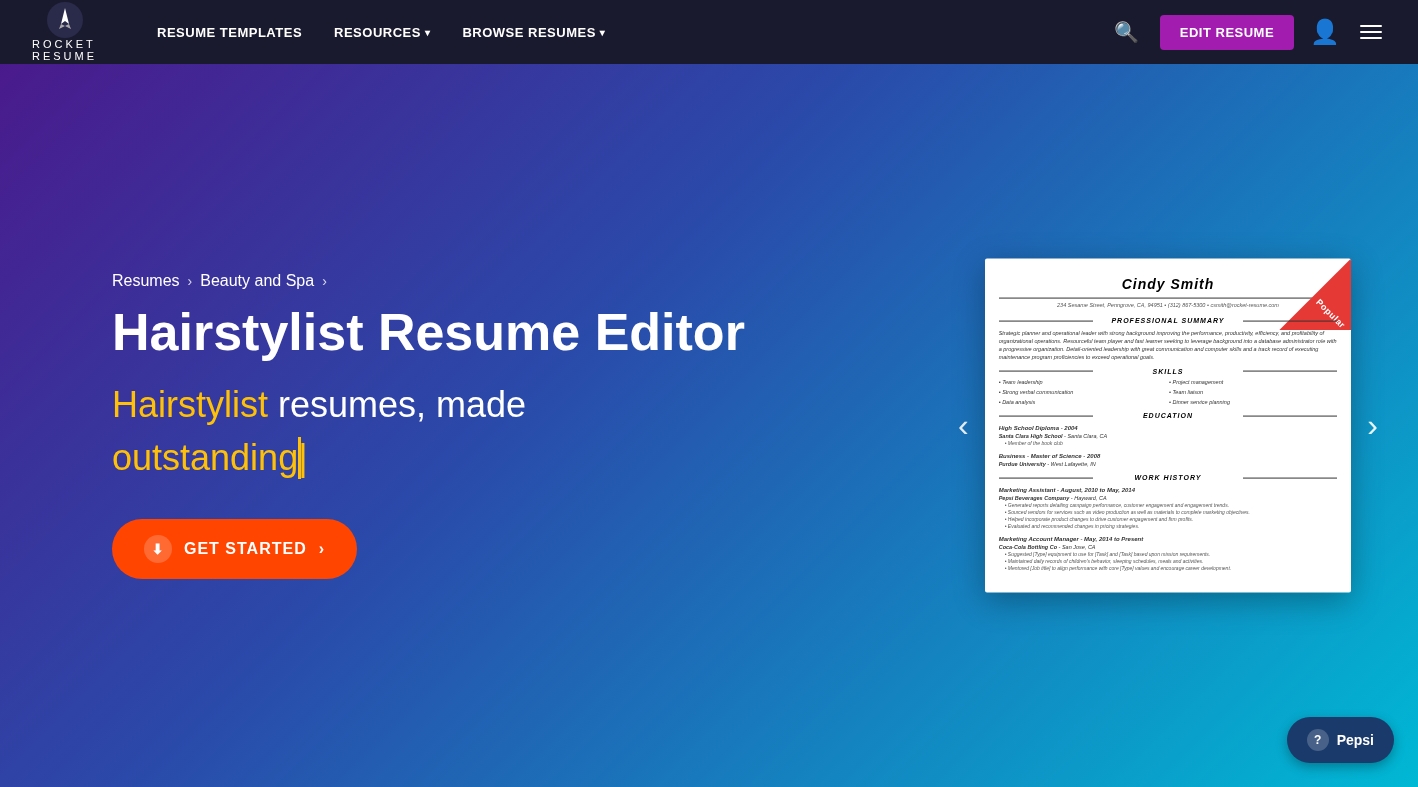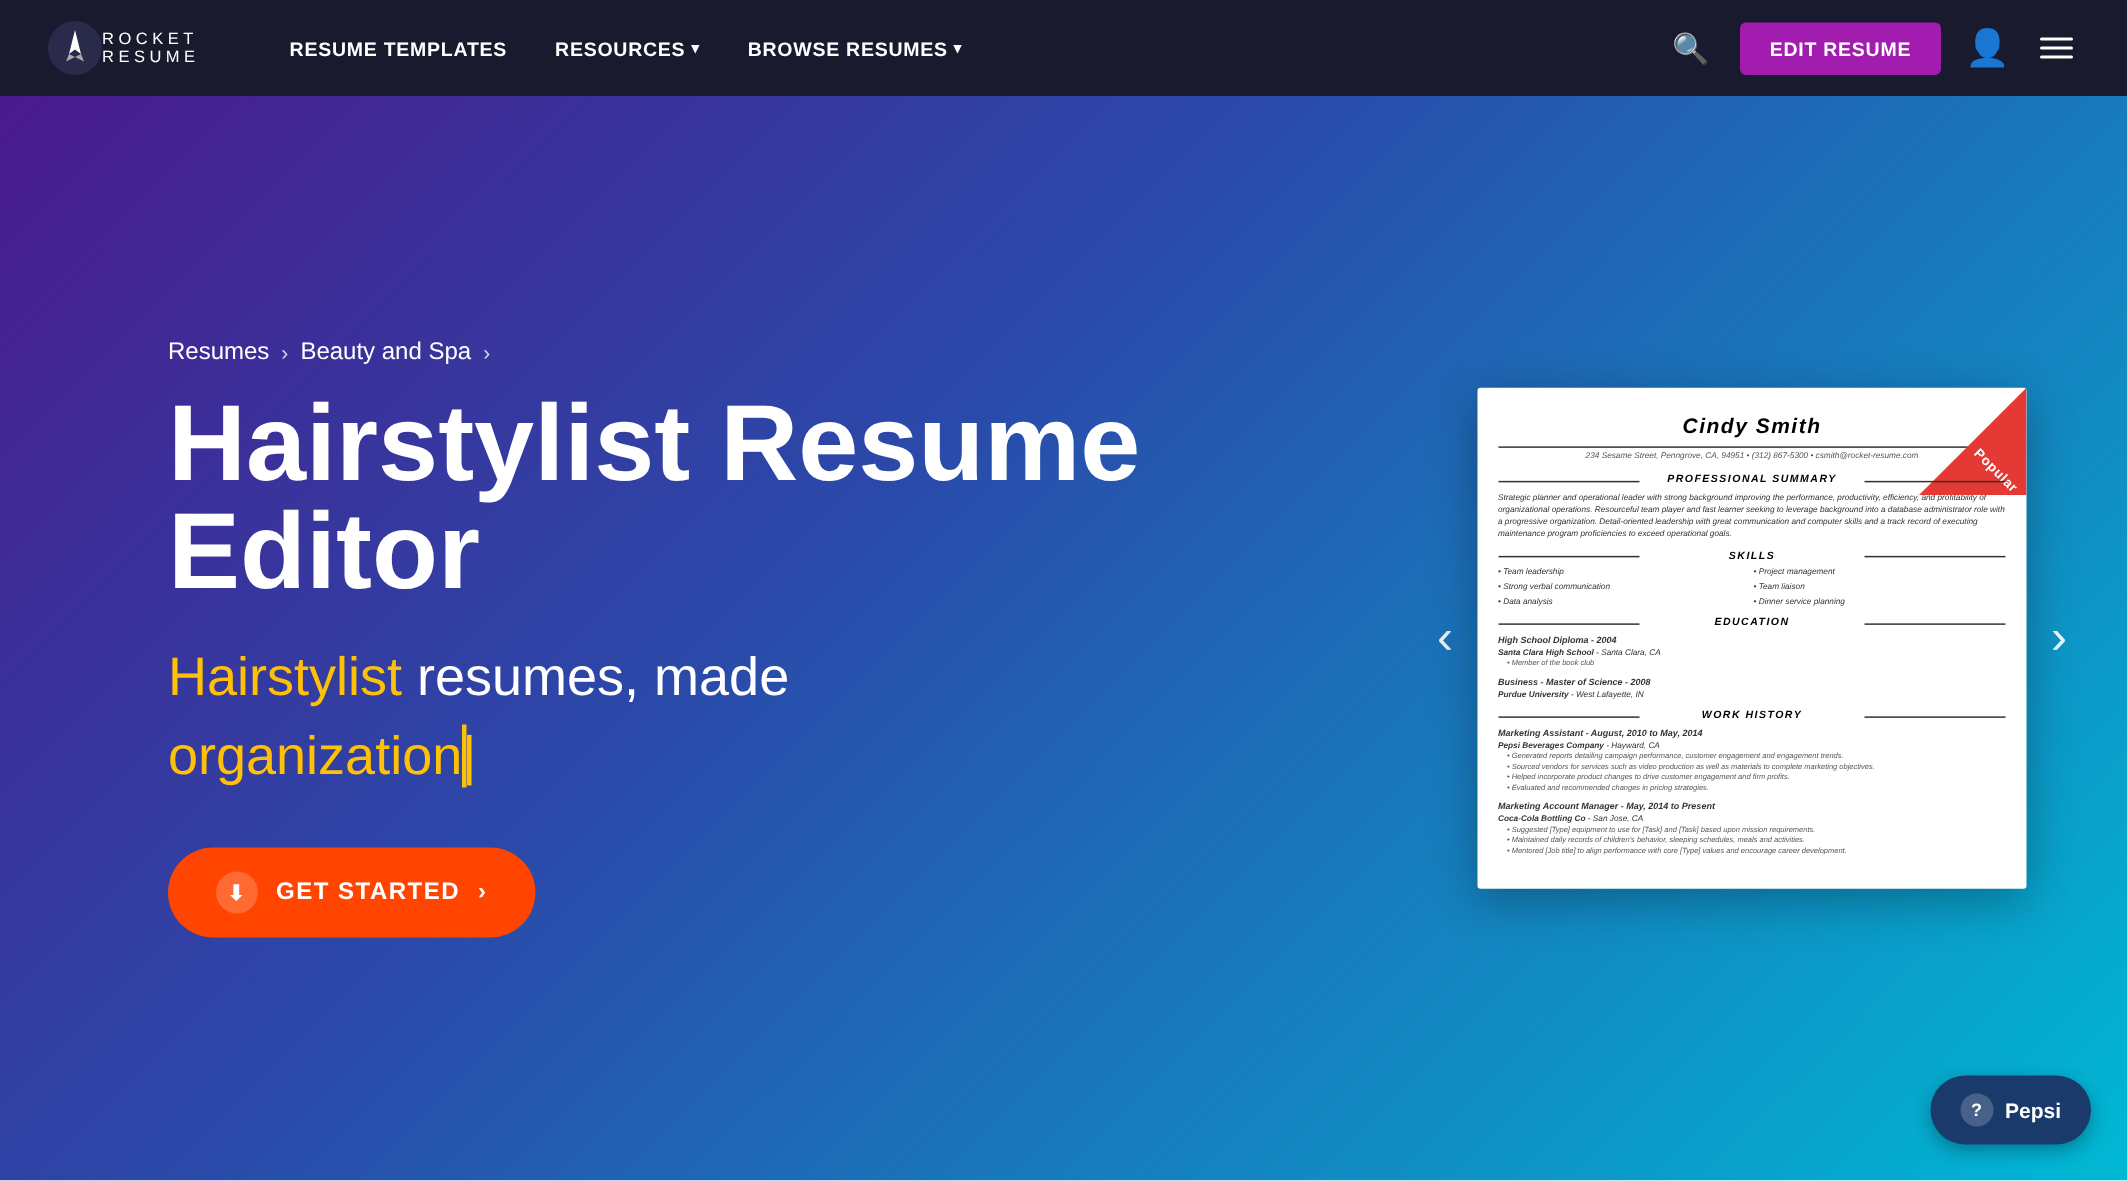--- a/index.html
+++ b/index.html
@@ -13,20 +13,21 @@
       padding: 0 32px;
       height: 64px;
       position: relative;
       z-index: 10;
     }
     .logo {
       display: flex;
       align-items: center;
       margin-right: 48px;
       text-decoration: none;
+      flex-direction: column;
     }
     .logo-text {
       color: white;
       font-weight: 900;
       font-size: 18px;
       line-height: 1.1;
       letter-spacing: 1px;
     }
     .logo-text span {
       display: block;
@@ -131,21 +132,21 @@
     .breadcrumb a {
       color: white;
       text-decoration: none;
     }
     .breadcrumb .sep {
       font-size: 14px;
       opacity: 0.8;
     }
     .hero-title {
       color: white;
-      font-size: 72px;
+      font-size: 52px;
       font-weight: 900;
       line-height: 1.0;
       margin-bottom: 24px;
     }
     .hero-subtitle {
       font-size: 36px;
       font-weight: 400;
       color: white;
       margin-bottom: 8px;
       line-height: 1.3;
@@ -421,21 +422,21 @@
       </a>
       <span class="sep">›</span>
     </div>
 
     <h1 class="hero-title">Hairstylist Resume Editor</h1>
 
     <div class="hero-subtitle">
       <span class="highlight">Hairstylist</span><span> resumes, made</span>
     </div>
     <div class="hero-subtitle-line2">
-      <span>organization</span><span class="caret">|</span>
+      <span>outstanding</span><span class="caret">|</span>
     </div>
 
     <button class="get-started-btn">
       <span class="btn-icon">⬇</span>
       <span>GET STARTED</span>
       <span class="btn-arrow">›</span>
     </button>
   </div>
 
   <div class="resume-preview-container">

